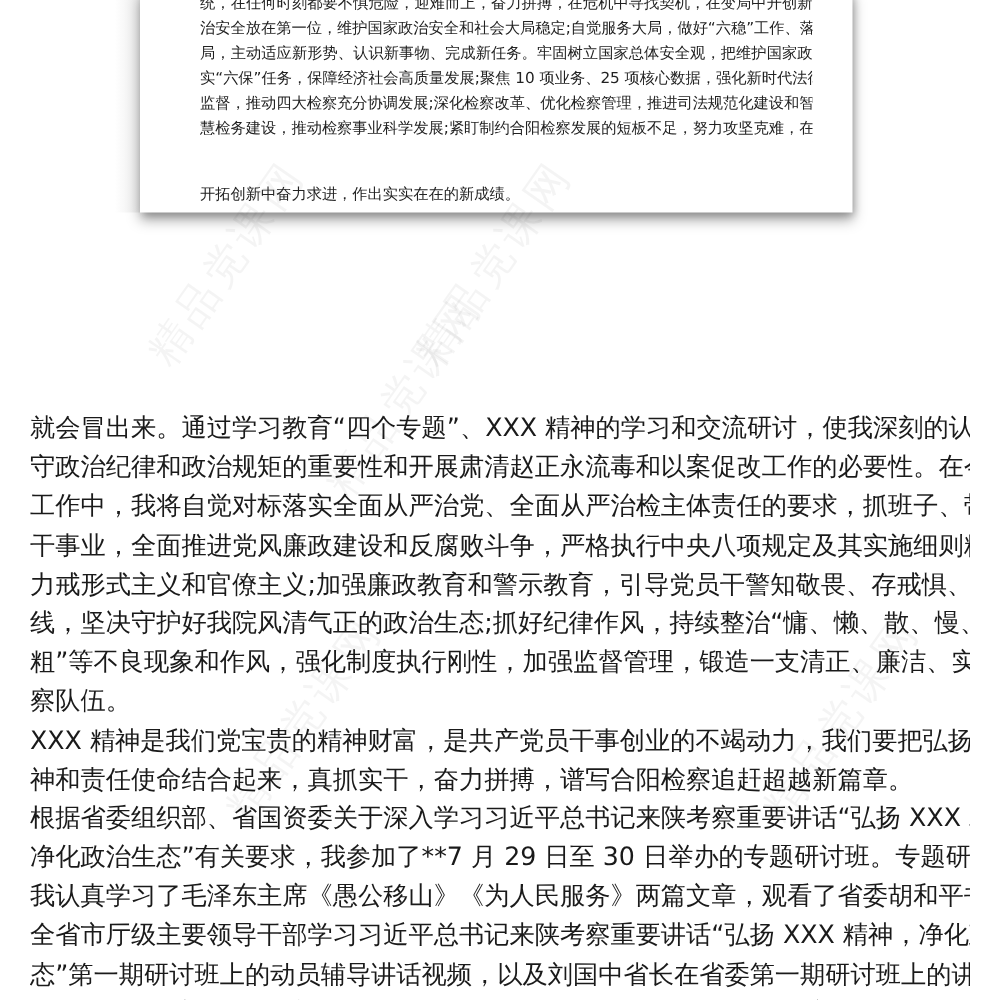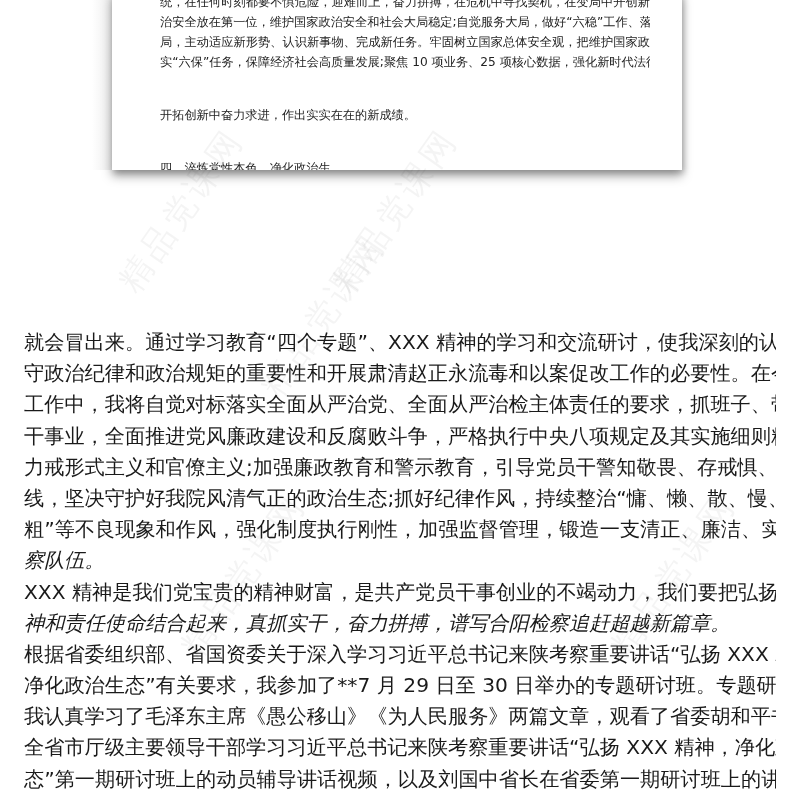--- a/index.html
+++ b/index.html
@@ -64,21 +64,20 @@
     line-height: 31.2px;
     font-size: 20.2px;
     color: #1a1a1a;
     white-space: nowrap;
     overflow: hidden;
     text-align: justify;
     text-align-last: justify;
   }
   .body-line.last {
     text-align-last: left;
-    font-style: italic;
   }
   .watermark {
     position: absolute;
     font-size: 34px;
     color: rgba(0,0,0,0.045);
     transform: rotate(-55deg);
     transform-origin: left top;
     white-space: nowrap;
     letter-spacing: 4px;
     pointer-events: none;
@@ -88,20 +87,22 @@
 </head>
 <body>
 
 <div class="page-card-left-edge"></div>
 <div class="page-card">
   <div class="card-lines">
     <div class="card-line">统，在任何时刻都要不惧危险，迎难而上，奋力拼搏，在危机中寻找契机，在变局中开创新</div>
     <div class="card-line">治安全放在第一位，维护国家政治安全和社会大局稳定;自觉服务大局，做好“六稳”工作、落</div>
     <div class="card-line">局，主动适应新形势、认识新事物、完成新任务。牢固树立国家总体安全观，把维护国家政</div>
     <div class="card-line">实“六保”任务，保障经济社会高质量发展;聚焦 10 项业务、25 项核心数据，强化新时代法律</div>
+    <div class="card-line">监督，推动四大检察充分协调发展;深化检察改革、优化检察管理，推进司法规范化建设和智</div>
+    <div class="card-line">慧检务建设，推动检察事业科学发展;紧盯制约合阳检察发展的短板不足，努力攻坚克难，在</div>
     <div class="card-line last">开拓创新中奋力求进，作出实实在在的新成绩。</div>
     <div class="card-line last">四、淬炼党性本色，净化政治生。</div>
 
   </div>
 </div>
 
 <div class="watermark" style="left:108px; top:275px;">精品党课网</div>
 <div class="watermark" style="left:322px; top:275px;">精品党课网</div>
 <div class="watermark" style="left:170px; top:640px;">精品党课网</div>
 <div class="watermark" style="left:250px; top:380px;">精品党课网</div>

